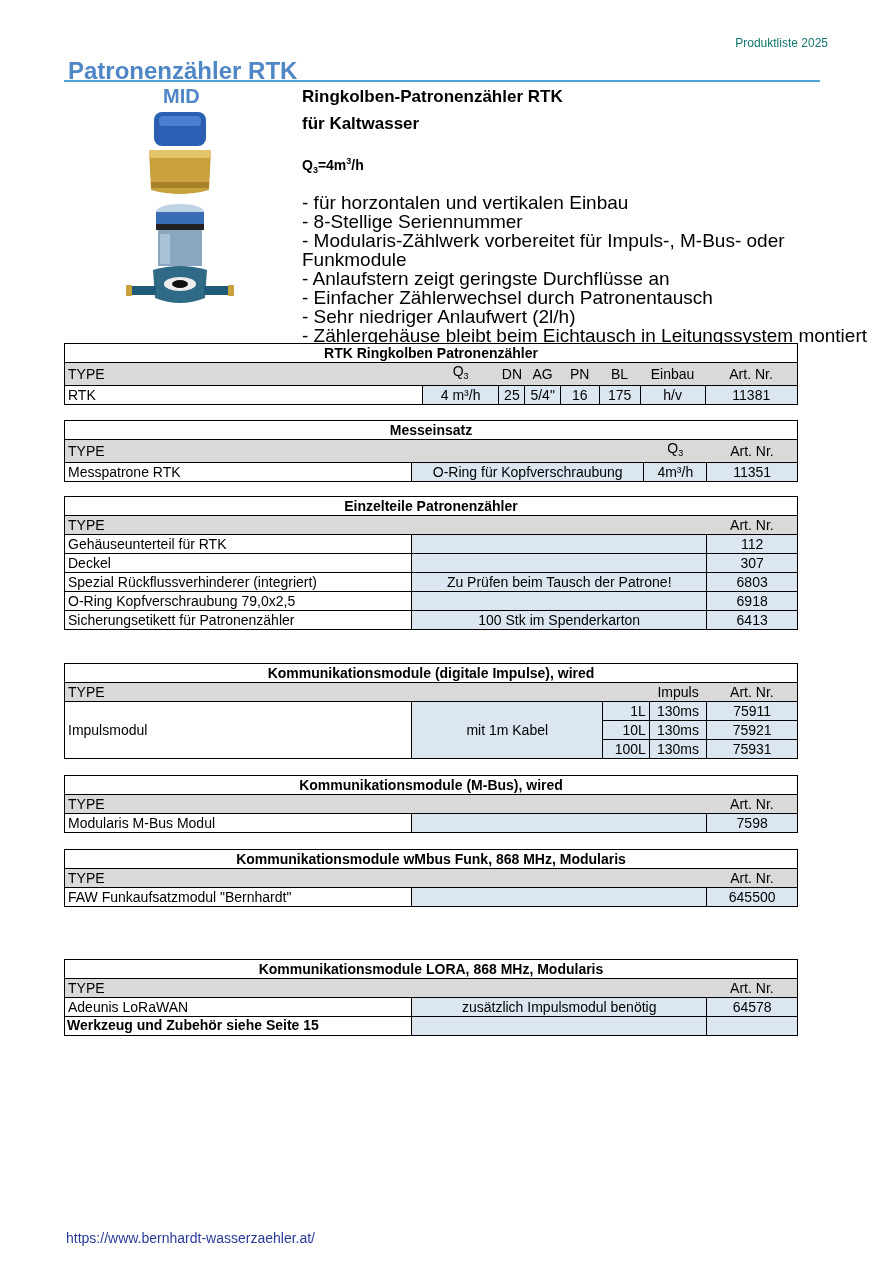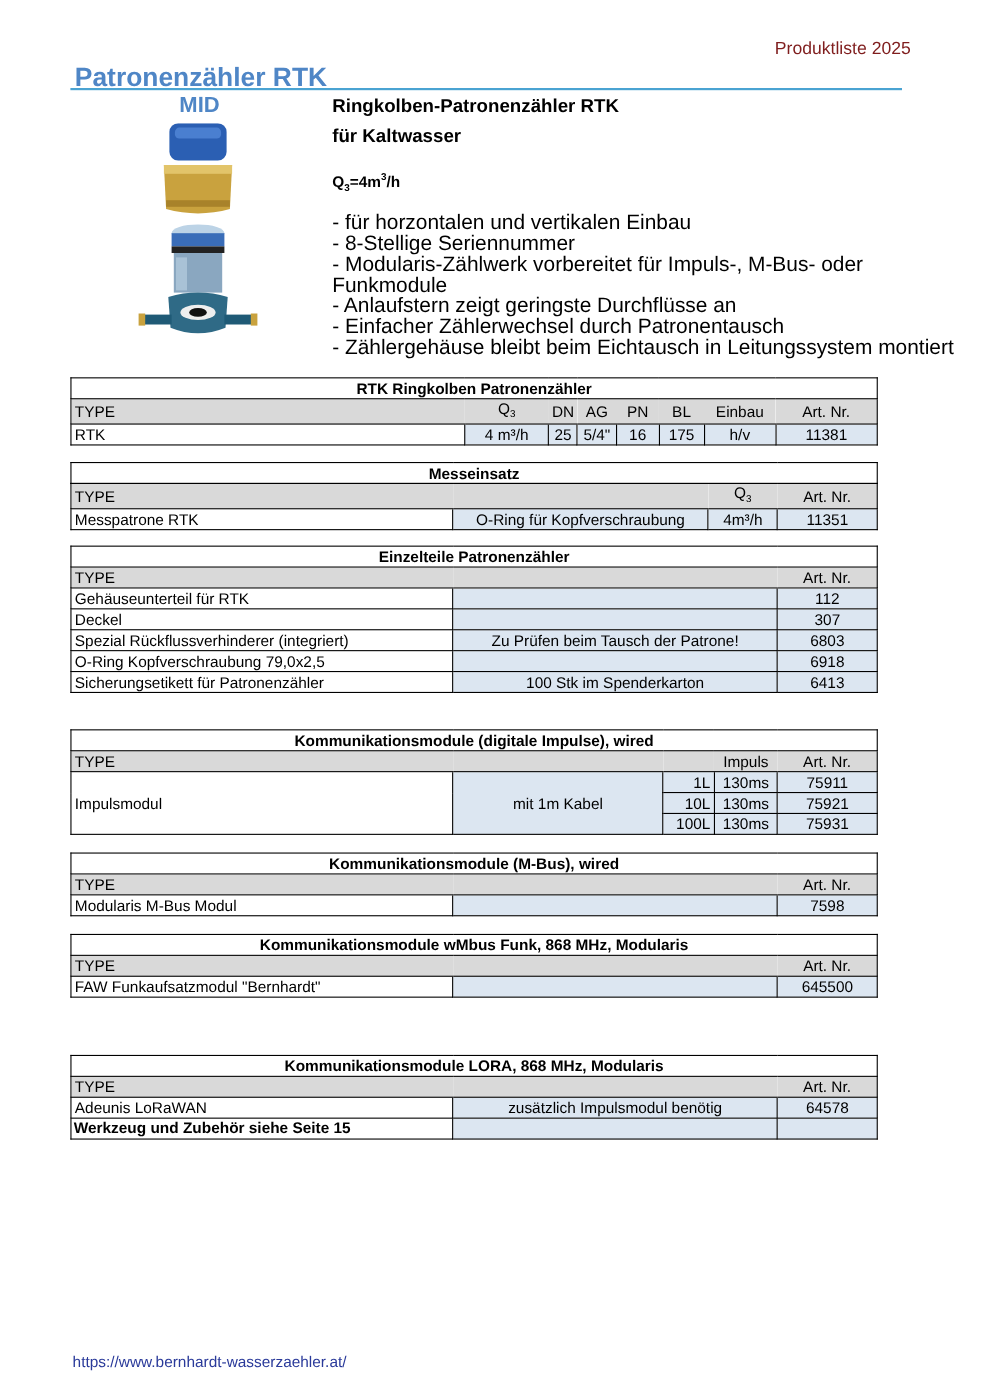--- a/index.html
+++ b/index.html
@@ -1,18 +1,18 @@
 <!DOCTYPE html>
 <html><head>
 <meta charset="utf-8">
 <style>
   html, body { margin: 0; padding: 0; background: #ffffff; }
   body { width: 892px; height: 1262px; position: relative; font-family: "Liberation Sans", sans-serif; color: #000; overflow: hidden; }
   .abs { position: absolute; }
-  .pl { right: 64px; top: 36px; font-size: 16px; color: #7f1d1d; }
+  .pl { right: 64px; top: 36px; font-size: 12px; color: #0f766e; }
   .ptitle { left: 68px; top: 57px; font-size: 24px; font-weight: bold; color: #4f86c6; }
   .hr { left: 64px; top: 80px; width: 756px; height: 2px; background: #4aa3d2; }
   .mid { left: 163px; top: 85px; font-size: 20px; font-weight: bold; color: #4f86c6; }
   .h1 { left: 302px; top: 87px; font-size: 17px; font-weight: bold; }
   .h2 { left: 302px; top: 114px; font-size: 17px; font-weight: bold; }
   .q3 { left: 302px; top: 156px; font-size: 14px; font-weight: bold; }
   .q3 sub, .q3 sup { font-size: 9px; }
   .features { left: 302px; top: 193px; font-size: 19px; line-height: 19px; margin: 0; padding: 0; list-style: none; }
   .img { left: 125px; top: 112px; width: 110px; height: 200px; }
 
@@ -67,20 +67,21 @@
 <div class="abs h1">Ringkolben-Patronenzähler RTK</div>
 <div class="abs h2">für Kaltwasser</div>
 <div class="abs q3"><span>Q</span><sub>3</sub><span>=4m</span><sup>3</sup><span>/h</span></div>
 
 <ul class="abs features">
   <li>- für horzontalen und vertikalen Einbau</li>
   <li>- 8-Stellige Seriennummer</li>
   <li>- Modularis-Zählwerk vorbereitet für Impuls-, M-Bus- oder Funkmodule</li>
   <li>- Anlaufstern zeigt geringste Durchflüsse an</li>
   <li>- Einfacher Zählerwechsel durch Patronentausch</li>
+  <li>- Sehr niedriger Anlaufwert (2l/h)</li>
   <li>- Zählergehäuse bleibt beim Eichtausch in Leitungssystem montiert</li>
 </ul>
 
 <table class="t" style="top:343px">
   <colgroup>
       <col style="width:314px">
       <col style="width:67px">
       <col style="width:23px">
       <col style="width:31px">
       <col style="width:34px">

